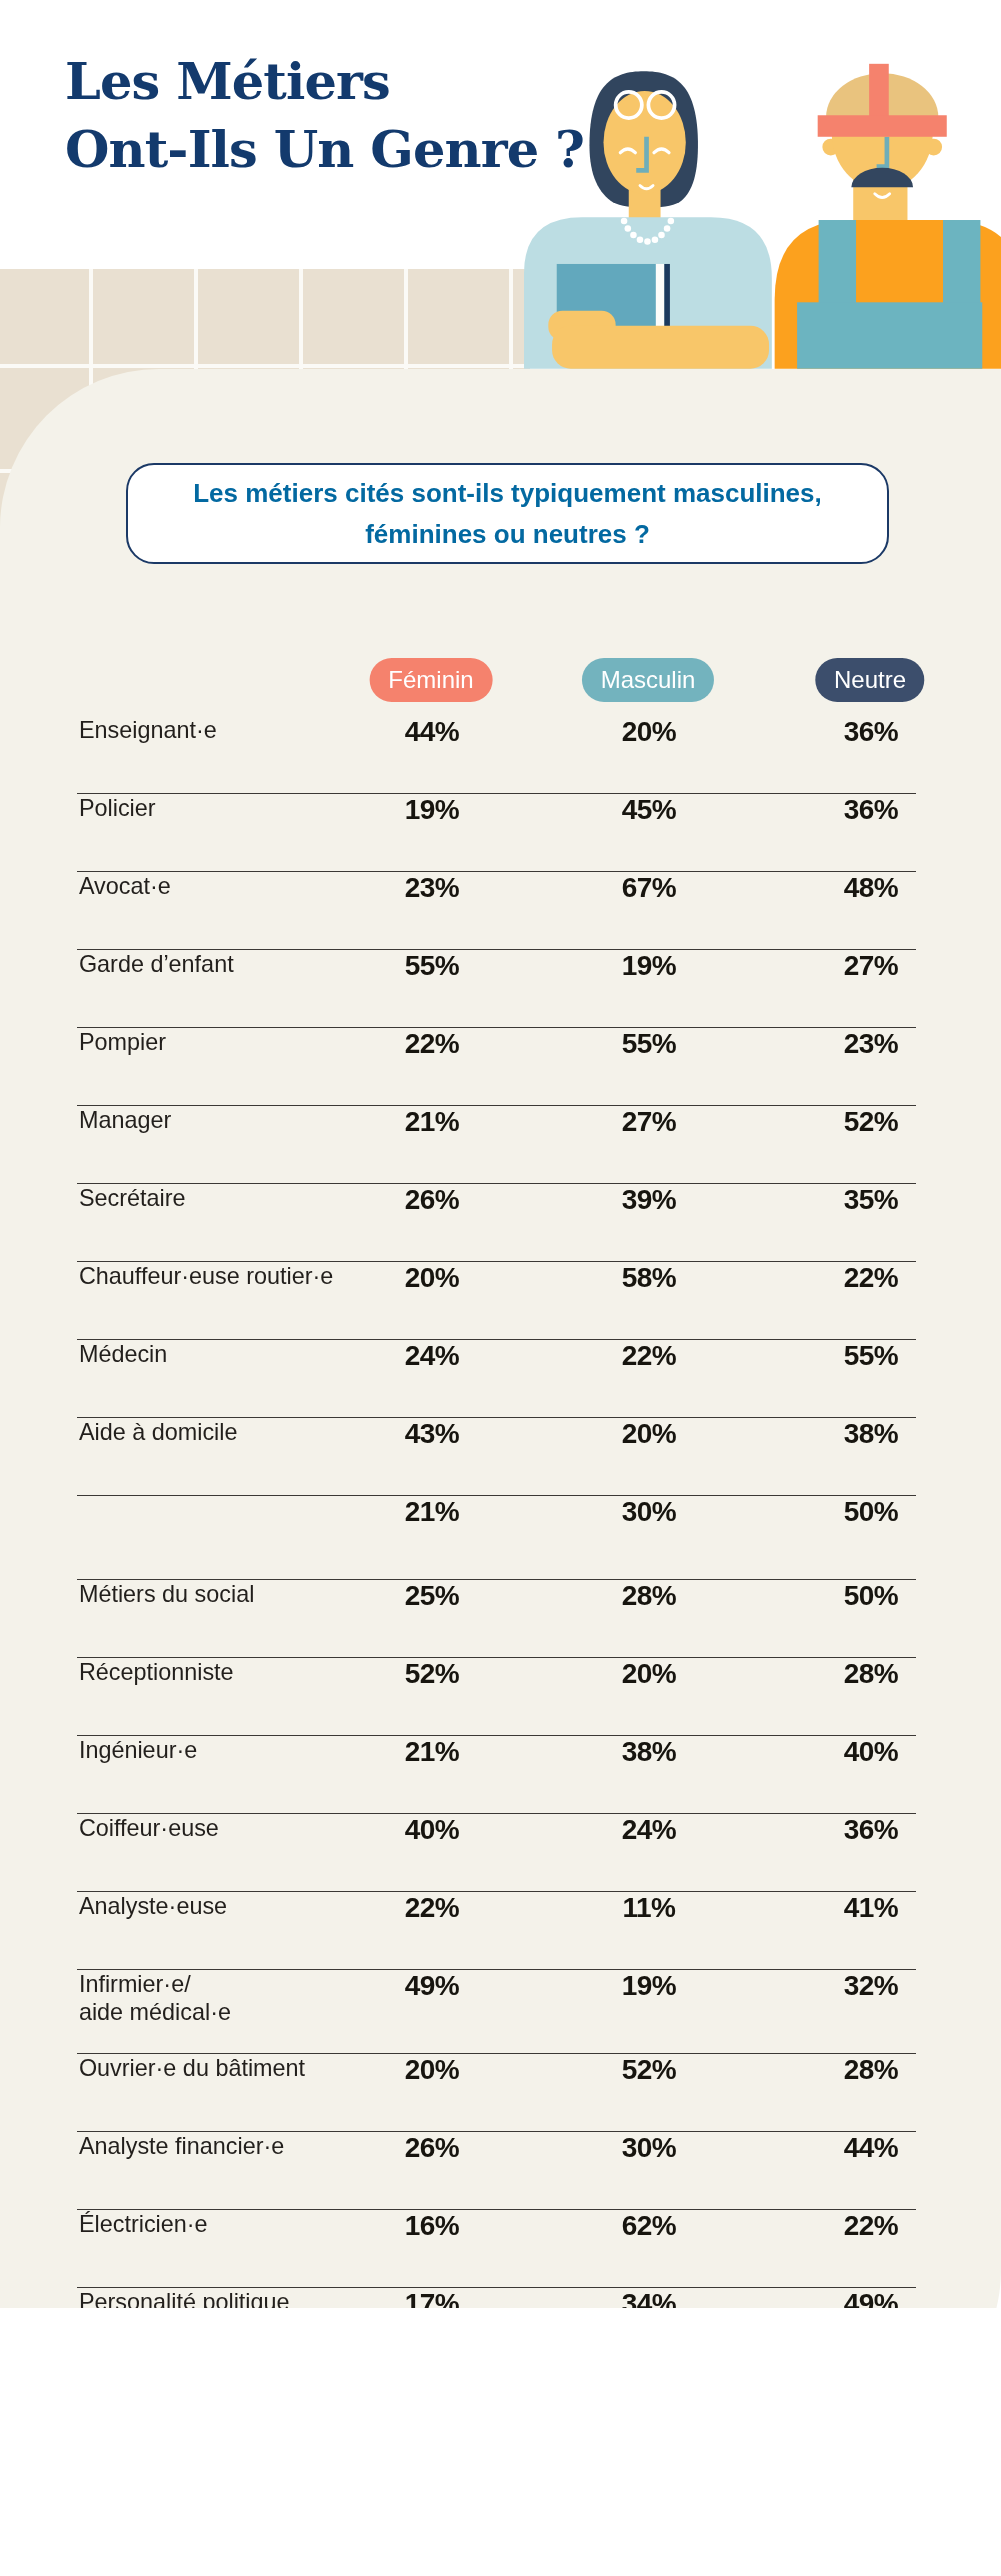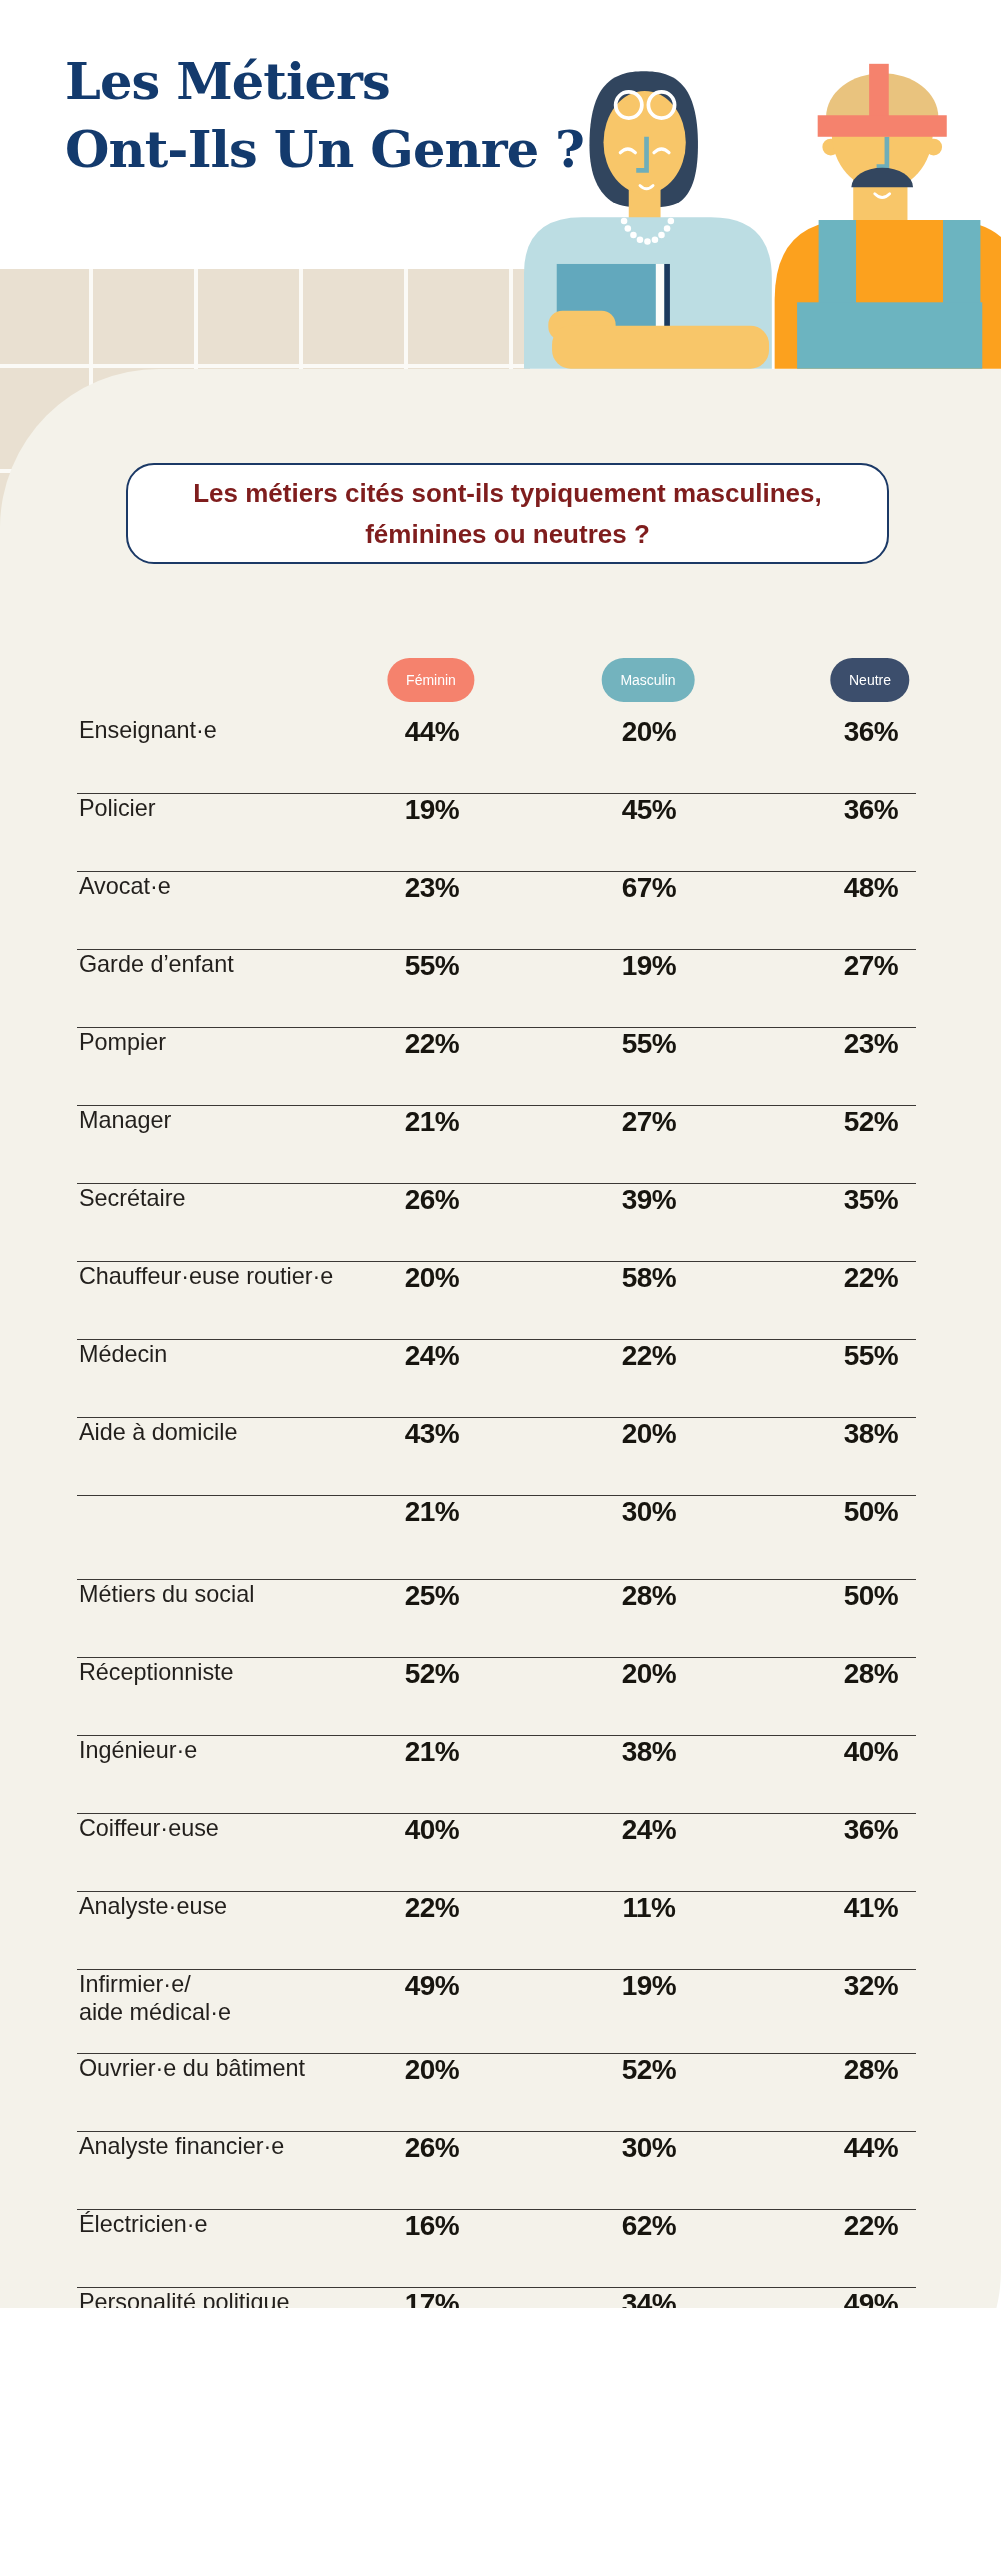--- a/index.html
+++ b/index.html
@@ -37,27 +37,27 @@
     position:absolute;left:0;top:369px;width:1001px;height:2060px;
     background:#F4F2EA;border-radius:159px 0 159px 0;
   }
 
   
   #qbox{
     position:absolute;left:126px;top:94px;width:763px;min-height:99px;
     box-sizing:border-box;background:#ffffff;border:2.8px solid #1B3966;
     border-radius:28px;display:flex;align-items:center;justify-content:center;
     padding:7.5px 39px;text-align:center;
-    font-size:26px;line-height:41px;font-weight:bold;color:#7f1d1d;
+    font-size:26px;line-height:41px;font-weight:bold;color:#0369a1;
   }
 
   
   .pill{
     position:absolute;top:289px;height:44px;transform:translateX(-50%);
-    border-radius:22.5px;color:#ffffff;font-size:14px;line-height:44px;
+    border-radius:22.5px;color:#ffffff;font-size:24px;line-height:44px;
     padding:0 18.7px;white-space:nowrap;
   }
 
   
   #rows{position:absolute;left:77px;top:347px;width:839px;}
   .trow{
     position:relative;height:77px;display:flex;align-items:flex-start;
     border-bottom:0.9px solid rgba(42,40,37,0.92);
   }
   .trow.tall{height:83px;}

